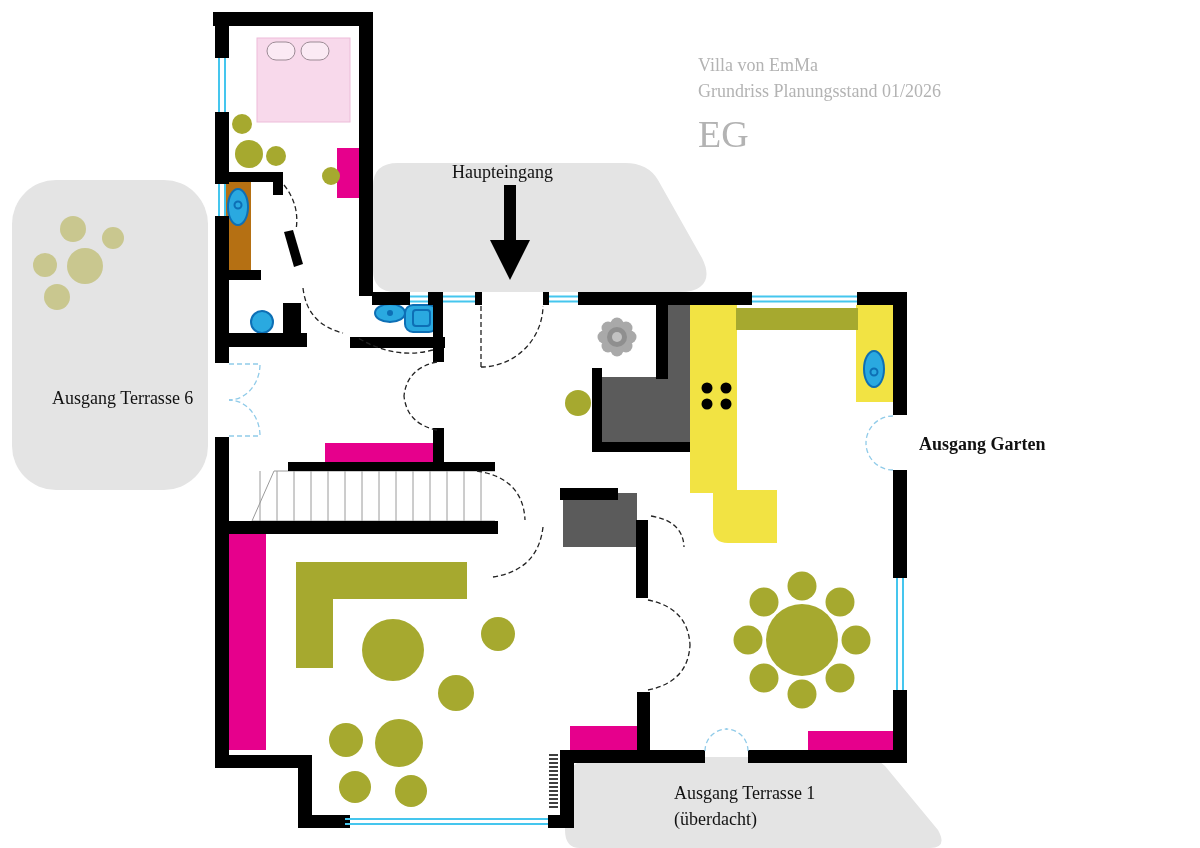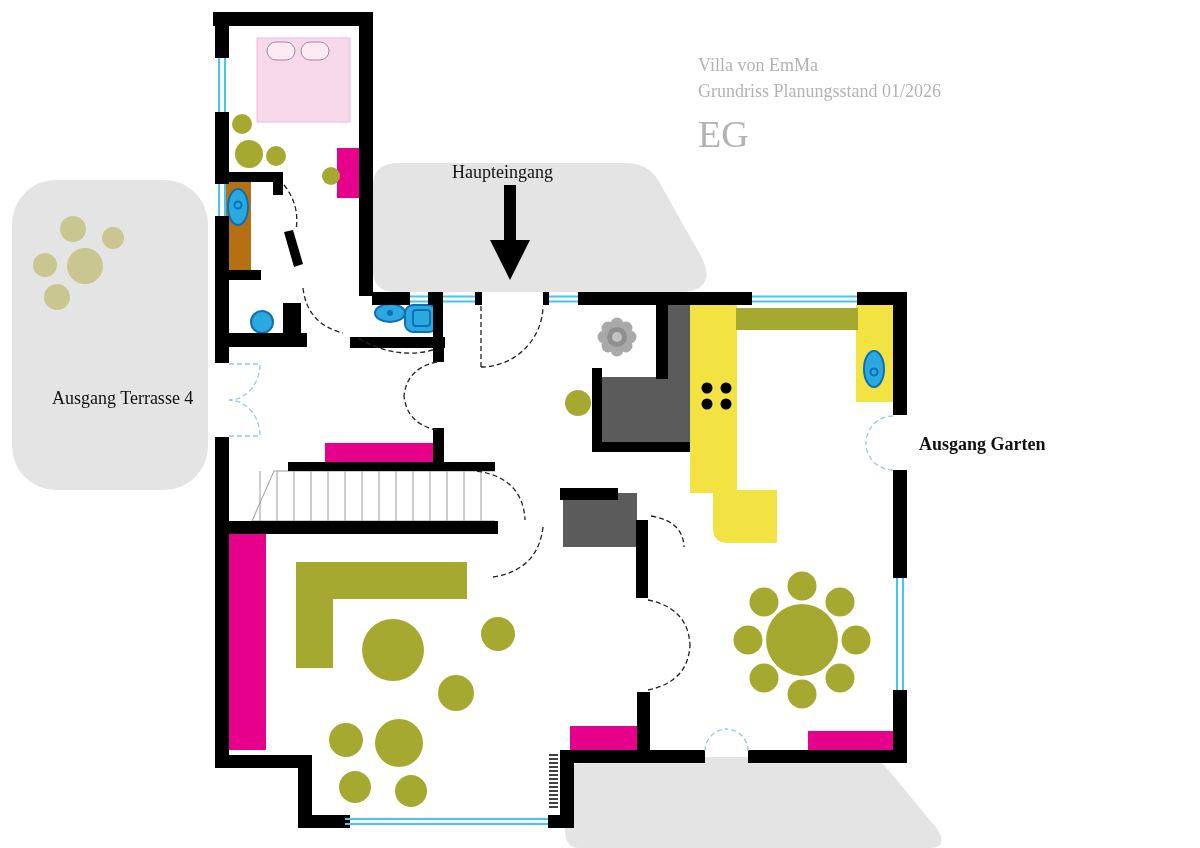--- a/index.html
+++ b/index.html
@@ -287,16 +287,20 @@
 
 </svg>
 
 <div class="lbl" style="left:698px;top:52px;">
   <div class="title-line">Villa von EmMa</div>
   <div class="title-line">Grundriss Planungsstand 01/2026</div>
   <div class="floor-big">EG</div>
 </div>
 
 <div class="lbl" style="left:452px;top:134px;margin-top:28px;">Haupteingang</div>
-<div class="lbl" style="left:52px;top:388px;">Ausgang Terrasse 4</div>
+<div class="lbl" style="left:52px;top:388px;">Ausgang Terrasse 6</div>
 <div class="lbl" style="left:919px;top:434px;font-weight:bold;">Ausgang Garten</div>
-
+<div class="lbl" style="left:674px;top:780px;line-height:26px;">
+  <div>Ausgang Terrasse 1</div>
+  <div>(überdacht)</div>
 </div>
 
+</div>
+
 </body></html>

